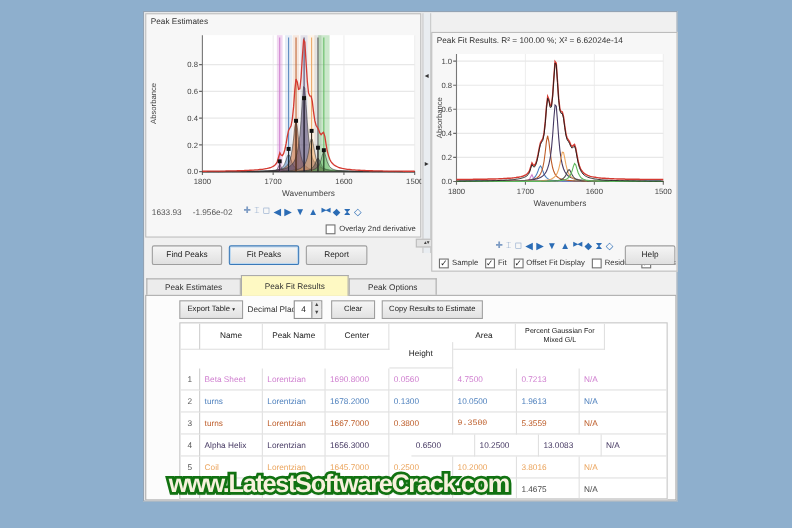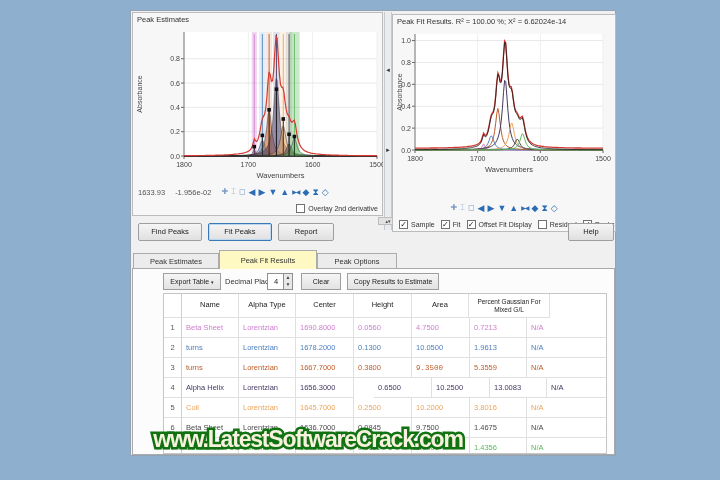--- a/index.html
+++ b/index.html
@@ -1,21 +1,21 @@
 <!DOCTYPE html>
 <html><head>
 <meta charset="utf-8">
 <style>
   *{box-sizing:border-box;margin:0;padding:0}
   body{background:#666;font-family:"Liberation Sans",sans-serif}
   #stage{position:relative;width:720px;height:480px;background:#8eafcd;overflow:hidden;font-family:"Liberation Sans",sans-serif}
   #win{position:absolute;left:130px;top:10px;width:486px;height:446px;background:#f0f0f0;border:1px solid #93a3b4}
   .panel{position:absolute;background:#f7f7f7;border:1px solid #bcbcbc}
   #panelL{left:1px;top:1px;width:251px;height:204px}
-  #panelR{left:261px;top:3px;width:224px;height:218px}
+  #panelR{left:261px;top:18px;width:224px;height:218px}
   .ptitle{position:absolute;left:4px;top:2px;font-size:7.5px;color:#333;white-space:nowrap}
   svg{position:absolute;left:1px;top:13px}
   #vsplit{position:absolute;left:253px;top:1px;width:8px;height:218px;background:#e9edf1;border-left:1px solid #c9c9c9;border-right:1px solid #c9c9c9}
   .vsarrow{position:absolute;left:0;width:100%;text-align:center;font-size:7px;color:#333;cursor:pointer;line-height:8px}
   #hsplit{position:absolute;left:247px;top:206px;width:20px;height:8px;background:#e2e2e2;border:1px solid #bdbdbd;font-size:5px;color:#444;text-align:center;line-height:6px}
   .rowline{position:absolute;display:flex;align-items:center}
   .readout{font-size:7.5px;color:#555;margin-right:10px}
   .tools{display:flex;gap:3px;align-items:center}
   .tool-ico{font-size:9px;color:#2b6cb5;line-height:10px;cursor:pointer}
   .tool-ico.mod{color:#7e9cc4;font-size:8px}
@@ -256,23 +256,23 @@
         <div id="spinval">4</div>
         <div class="spinarr" style="top:0">▲</div>
         <div class="spinarr" style="top:7px;height:8px">▼</div>
       </div>
       <div class="smbtn" style="left:168px;top:4px;width:40px;height:17px">Clear</div>
       <div class="smbtn" style="left:214px;top:4px;width:92px;height:17px">Copy Results to Estimate</div>
       <div id="tablewrap">
           <div class="tr">
             <div class="th numcol" style="width: 18px; height: 24px; font-size: 7.5px;"></div>
             <div class="th" style="width: 57px; height: 24px; font-size: 7.5px;">Name</div>
-            <div class="th" style="width: 57px; height: 24px; font-size: 7.5px;">Alpha Type</div>
+            <div class="th" style="width: 57px; height: 24px; font-size: 7.5px;">Peak Name</div>
             <div class="th" style="width: 58px; height: 24px; font-size: 7.5px;">Center</div>
-            <div class="th" style="width: 58px; height: 24px; font-size: 7.5px;">Height</div>
+            <div class="th" style="width: 58px; height: 24px; font-size: 7.5px; margin-top: 17px;">Height</div>
             <div class="th" style="width: 57px; height: 24px; font-size: 7.5px;">Area</div>
             <div class="th" style="width: 81px; height: 24px; font-size: 6.5px;">Percent Gaussian For Mixed G/L</div>
           </div>
           <div class="tr">
             <div class="td numcol" style="width: 18px; height: 20px;">1</div>
             <div class="td" style="width: 57px; height: 20px; color: rgb(207, 126, 207);">Beta Sheet</div>
             <div class="td" style="width: 57px; height: 20px; color: rgb(207, 126, 207);">Lorentzian</div>
             <div class="td" style="width: 58px; height: 20px; color: rgb(207, 126, 207);">1690.8000</div>
             <div class="td" style="width: 58px; height: 20px; color: rgb(207, 126, 207);">0.0560</div>
             <div class="td" style="width: 58px; height: 20px; color: rgb(207, 126, 207);">4.7500</div>

